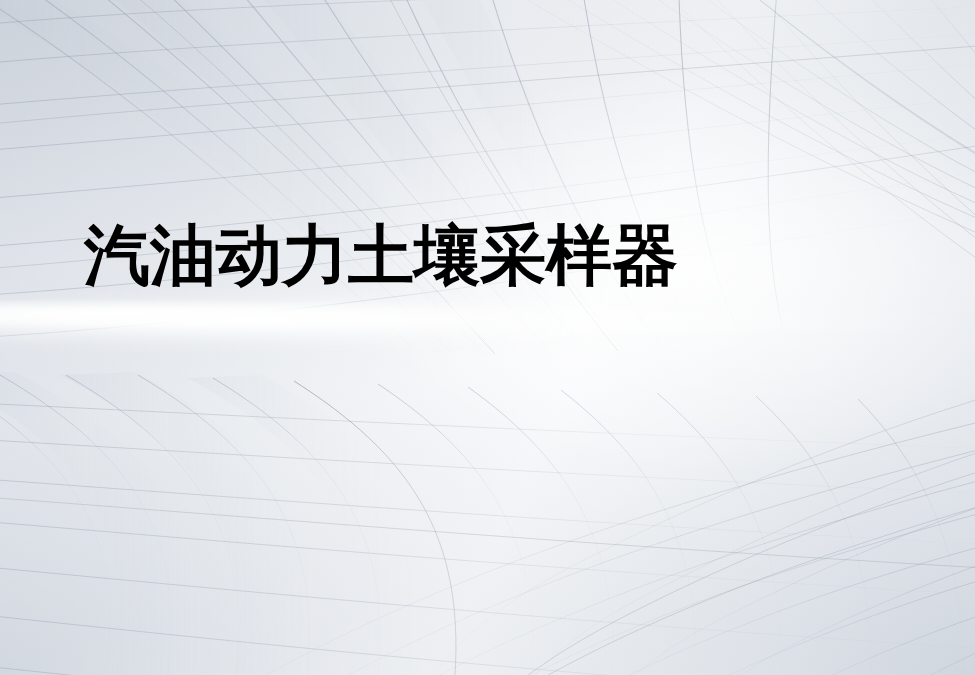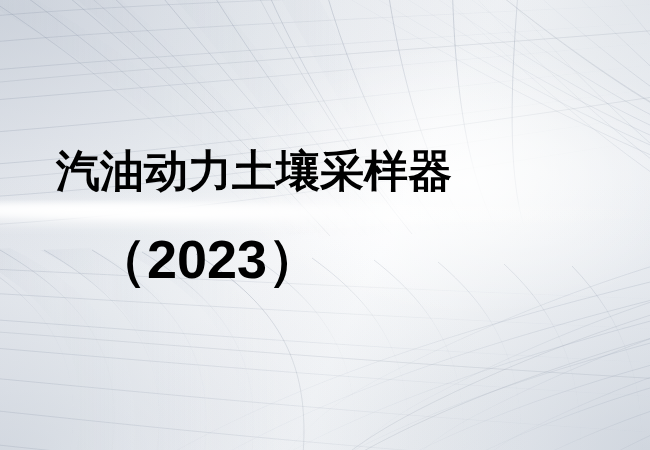--- a/index.html
+++ b/index.html
@@ -244,16 +244,15 @@
       <path d="M 312 482 C 410 418 530 372 700 324"></path>
       <path d="M 700 300 C 610 326 512 362 418 410 C 372 434 340 456 316 482"></path>
     </g>
   </svg>
 
   <div class="bg-layer" id="bg-glow"></div>
   <div class="bg-layer" id="bg-streak"></div>
 
   <div id="title-block">
     <div class="line" id="title-line-1">汽油动力土壤采样器</div>
-    <div class="line" id="title-line-2">（2023）</div>
   </div>
 
 </div>
 
 </body></html>

